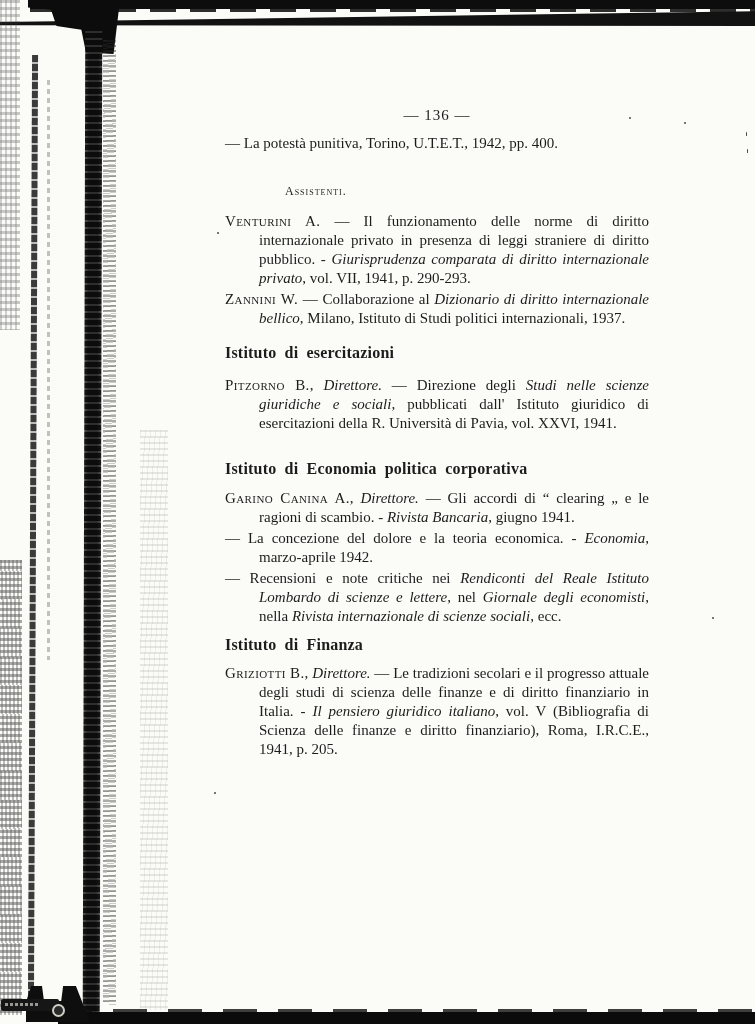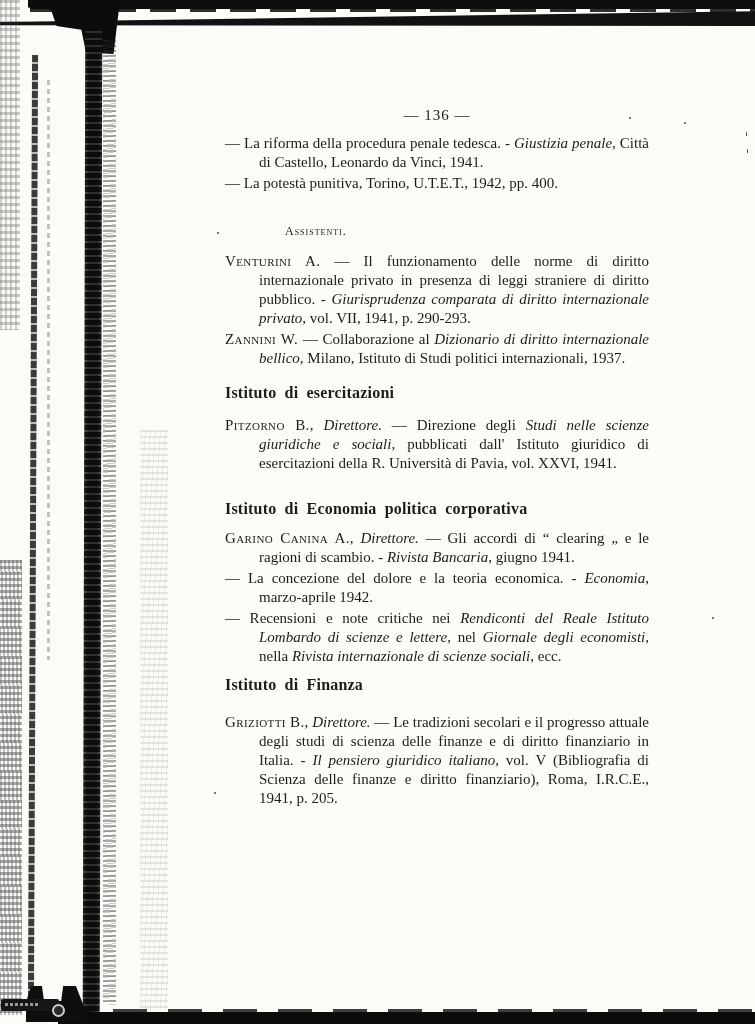--- a/index.html
+++ b/index.html
@@ -46,21 +46,21 @@
   }
   .heading-bold {
     font-weight: bold;
     font-size: 16px;
     line-height: 21px;
     word-spacing: 4px;
     letter-spacing: 0.2px;
   }
   .h-eserc { margin: 14px 0 13px 0; }
   .h-econ  { margin: 25px 0 10px 0; }
-  .h-fin   { margin: 8px 0 18px 0; }
+  .h-fin   { margin: 8px 0 9px 0; }
 
   
   .artifact { position: absolute; pointer-events: none; }
 
   .top-bar {
     left: 30px; top: 0; width: 725px; height: 9px;
     background: #0d0d0d;
   }
   .top-bar-dashes {
     left: 30px; top: 9px; width: 725px; height: 3px;
@@ -182,21 +182,20 @@
 <div class="speck dash" style="left:746px;top:132px;width:1px;height:4px"></div>
 <div class="speck dash" style="left:747px;top:149px;width:1px;height:4px"></div>
 <div class="speck" style="left:712px;top:617px;width:2px;height:2px"></div>
 <div class="speck" style="left:214px;top:792px;width:2px;height:2px"></div>
 <div class="speck" style="left:217px;top:232px;width:2px;height:2px"></div>
 
 <main class="page-content">
 
   <div class="page-number">— 136 —</div>
 
-  <p class="entry"><span>— La riforma della procedura penale tedesca. - </span><span class="it">Giustizia penale</span><span>, Città di Castello, Leonardo da Vinci, 1941.</span></p>
   <p class="entry"><span>— La potestà punitiva, Torino, U.T.E.T., 1942, pp. 400.</span></p>
 
   <h3 class="heading-smallcaps">Assistenti.</h3>
   <p class="entry"><span class="sc">Venturini A.</span><span> — Il funzionamento delle norme di diritto internazionale privato in presenza di leggi straniere di diritto pubblico. - </span><span class="it">Giurisprudenza comparata di diritto internazionale privato</span><span>, vol. VII, 1941, p. 290-293.</span></p>
   <p class="entry"><span class="sc">Zannini W.</span><span> — Collaborazione al </span><span class="it">Dizionario di diritto internazionale bellico</span><span>, Milano, Istituto di Studi politici internazionali, 1937.</span></p>
 
   <h2 class="heading-bold h-eserc">
     <span>Istituto di esercitazioni</span><br>
   </h2>
   <p class="entry"><span class="sc">Pitzorno B.</span><span>, </span><span class="it">Direttore.</span><span> — Direzione degli </span><span class="it">Studi nelle scienze giuridiche e sociali</span><span>, pubblicati dall' Istituto giuridico di esercitazioni della R. Università di Pavia, vol. XXVI, 1941.</span></p>

